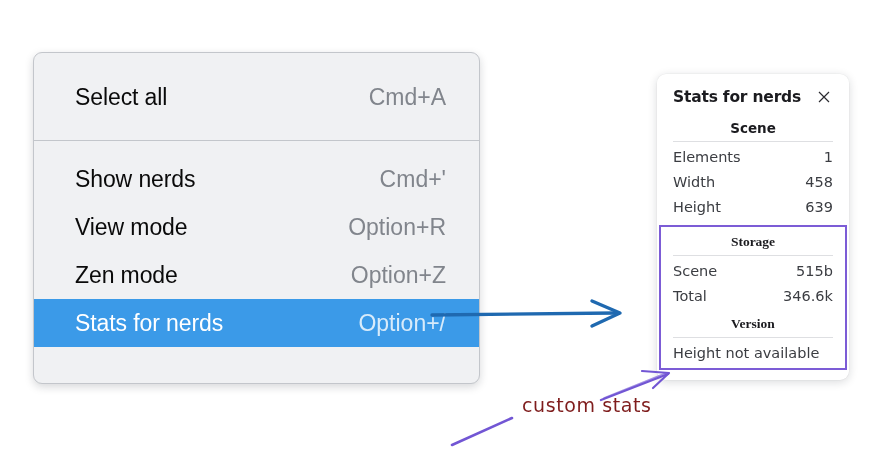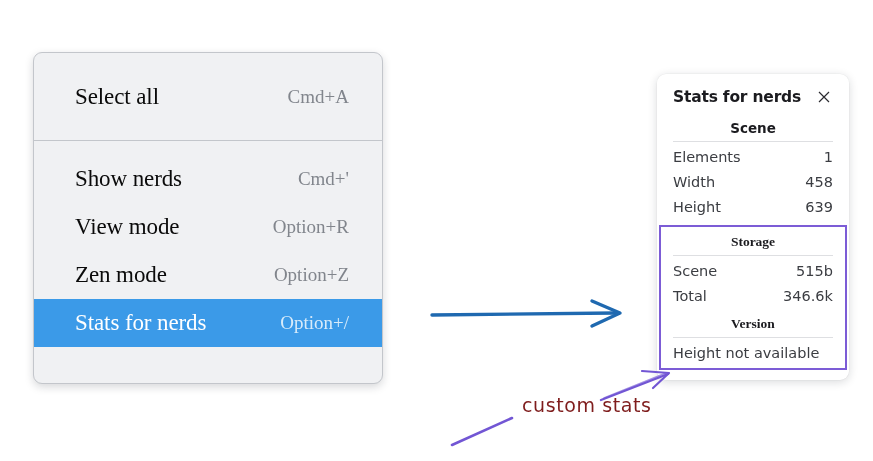--- a/index.html
+++ b/index.html
@@ -23,28 +23,27 @@
     inset: 0;
     width: 873px;
     height: 461px;
   }
 
   
   #context-menu {
     position: absolute;
     left: 33px;
     top: 52px;
-    width: 350px;
+    width: 447px;
     background: #f0f1f3;
     border: 1px solid #c3c6cb;
     border-radius: 9px;
     box-shadow: 0 3px 9px rgba(20,25,35,0.17);
     overflow: hidden;
     box-sizing: border-box;
-    font-family: Liberation Serif, serif;
   }
   .menu-section {
     padding: 6px 0 7px 0;
   }
   .menu-section.section-top {
     padding: 20px 0 19px 0;
   }
   .menu-section.section-main {
     padding: 14px 0 14px 0;
   }
@@ -62,21 +61,21 @@
     box-sizing: border-box;
     cursor: default;
   }
   .menu-item .label {
     font-size: 23px;
     color: #0a0a0a;
     letter-spacing: -0.1px;
     white-space: nowrap;
   }
   .menu-item .shortcut {
-    font-size: 19px;
+    font-size: 23px;
     color: #81858c;
     white-space: nowrap;
   }
   .menu-item.selected {
     background: #3b9ae8;
   }
   .menu-item.selected .label {
     color: #ffffff;
   }
   .menu-item.selected .shortcut {

